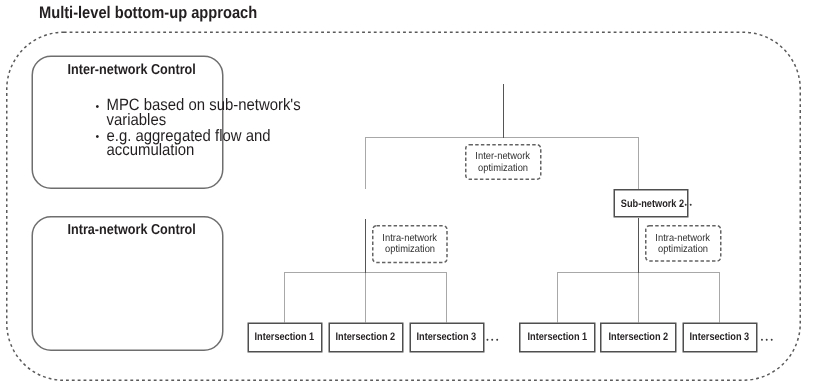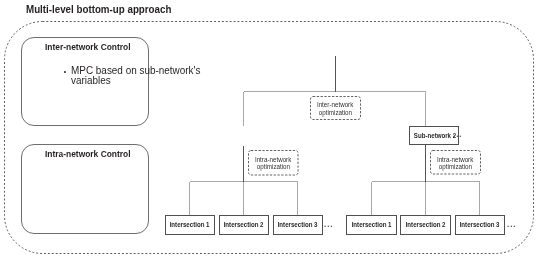--- a/index.html
+++ b/index.html
@@ -90,20 +90,24 @@
 
   <div class="panel" style="left:21.3px;top:37px;width:127.3px;height:88.6px;">
     <div class="ph" style="top:3px;">
       <i>Inter-network Control</i>
     </div>
     <ul style="left:6.2px;right:4px;top:28.4px;">
       <li>
         <span>MPC based on sub-network's</span><br>
         <span>variables</span>
       </li>
+      <li>
+        <span>e.g. aggregated flow and</span><br>
+        <span>accumulation</span>
+      </li>
     </ul>
   </div>
 
   <div class="panel" style="left:21.3px;top:144.2px;width:127.3px;height:89.8px;">
     <div class="ph" style="top:3px;">
       <i>Intra-network Control</i>
     </div>
   </div>
 
 

